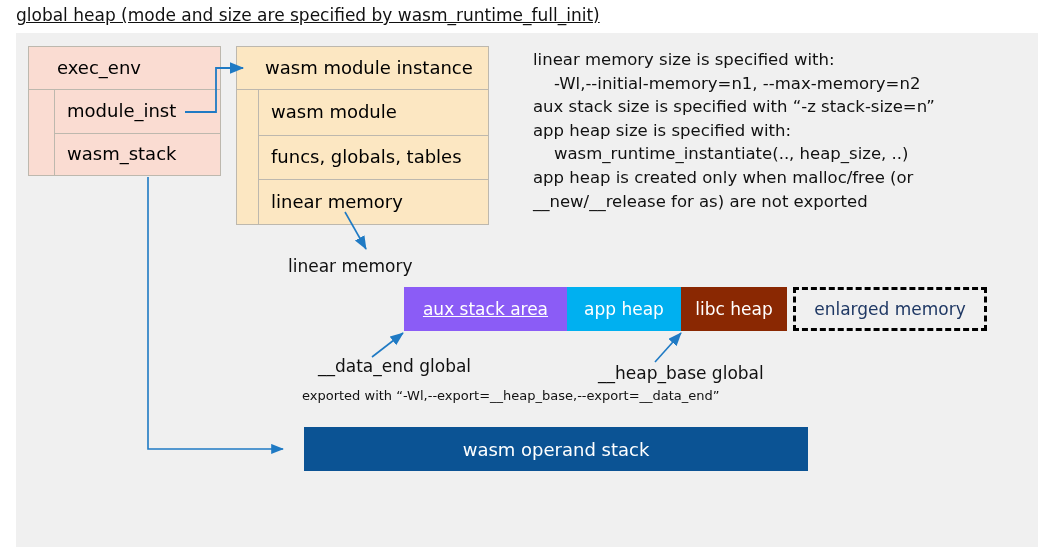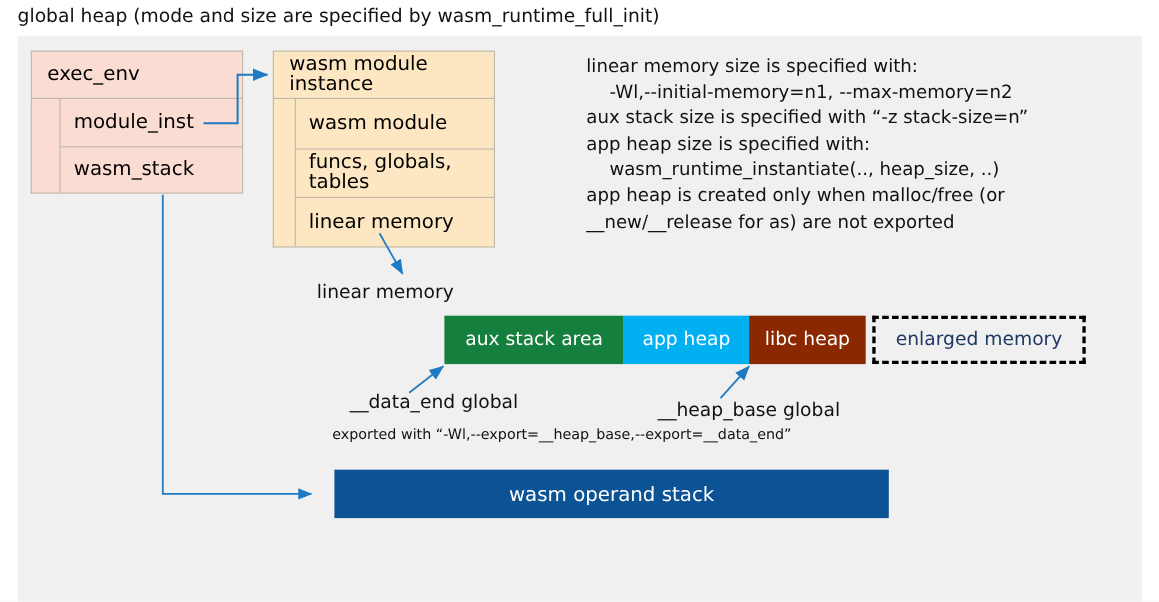--- a/index.html
+++ b/index.html
@@ -12,37 +12,39 @@
     position:relative;
     color:#000000;
   }
   #root{position:absolute;left:0;top:0;width:1054px;height:547px;}
 
   
   .title{
     position:absolute;left:16px;top:5px;
     font-size:17px;line-height:20px;color:#111111;
     white-space:nowrap;
+    text-decoration:underline;
   }
 
   
   .panel{
     position:absolute;left:16px;top:33px;
     width:1022px;height:514px;
     background:#f0f0f0;
   }
 
   
   .sbox{position:absolute;box-sizing:border-box;}
   .sbox .hdr{
     box-sizing:border-box;
     border:1px solid #bdb8ae;
     font-size:18px;line-height:1;
     display:flex;align-items:center;
-    padding-left:14px;
+    padding-left:28px;
+    text-align:center;
   }
   .sbox .body{
     box-sizing:border-box;
     display:flex;
     border-left:1px solid #bdb8ae;
     border-right:1px solid #bdb8ae;
     border-bottom:1px solid #bdb8ae;
   }
   .sbox .gutter{box-sizing:border-box;border-right:1px solid #bdb8ae;}
   .sbox .rows{flex:1 1 auto;display:flex;flex-direction:column;}
@@ -55,21 +57,21 @@
   .sbox .row + .row{border-top:1px solid #bdb8ae;}
 
   
   #exec-env{left:28px;top:46px;width:193px;}
   #exec-env .hdr{background:#fadcd2;height:44px;}
   #exec-env .body{background:#fadcd2;height:86px;}
   #exec-env .gutter{width:26px;}
   #exec-env .row{height:43px;}
 
   
-  #wasm-mod-inst{left:248px;top:46px;width:202px;}
+  #wasm-mod-inst{left:236px;top:46px;width:253px;}
   #wasm-mod-inst .hdr{background:#fce7c2;height:44px;}
   #wasm-mod-inst .body{background:#fce7c2;height:135px;}
   #wasm-mod-inst .gutter{width:22px;}
   #wasm-mod-inst .row{height:45px;}
 
   
   .note{
     position:absolute;
     font-size:16.5px;line-height:23.6px;
     white-space:pre;
@@ -87,21 +89,21 @@
   #memory-bar{
     position:absolute;left:288px;top:287px;
     width:699px;height:44px;
   }
   .seg{
     position:absolute;top:0;height:44px;box-sizing:border-box;
     display:flex;align-items:center;justify-content:center;
     font-size:17px;color:#ffffff;white-space:nowrap;
   }
   #seg-data{left:0px;width:116px;background:#0b76c4;}
-  #seg-aux{left:116px;width:163px;background:#15803d;}
+  #seg-aux{left:116px;width:163px;background:#8b5cf6;text-decoration:underline;}
   #seg-appheap{left:279px;width:114px;background:#00b0f0;}
   #seg-libc{left:393px;width:106px;background:#8a2802;}
   #seg-enlarged{
     left:505px;width:194px;background:#f0f0f0;
     border:3px dashed #000000;color:#1f3864;
   }
 
   
   #lbl-data-end{
     position:absolute;left:318px;top:358px;

